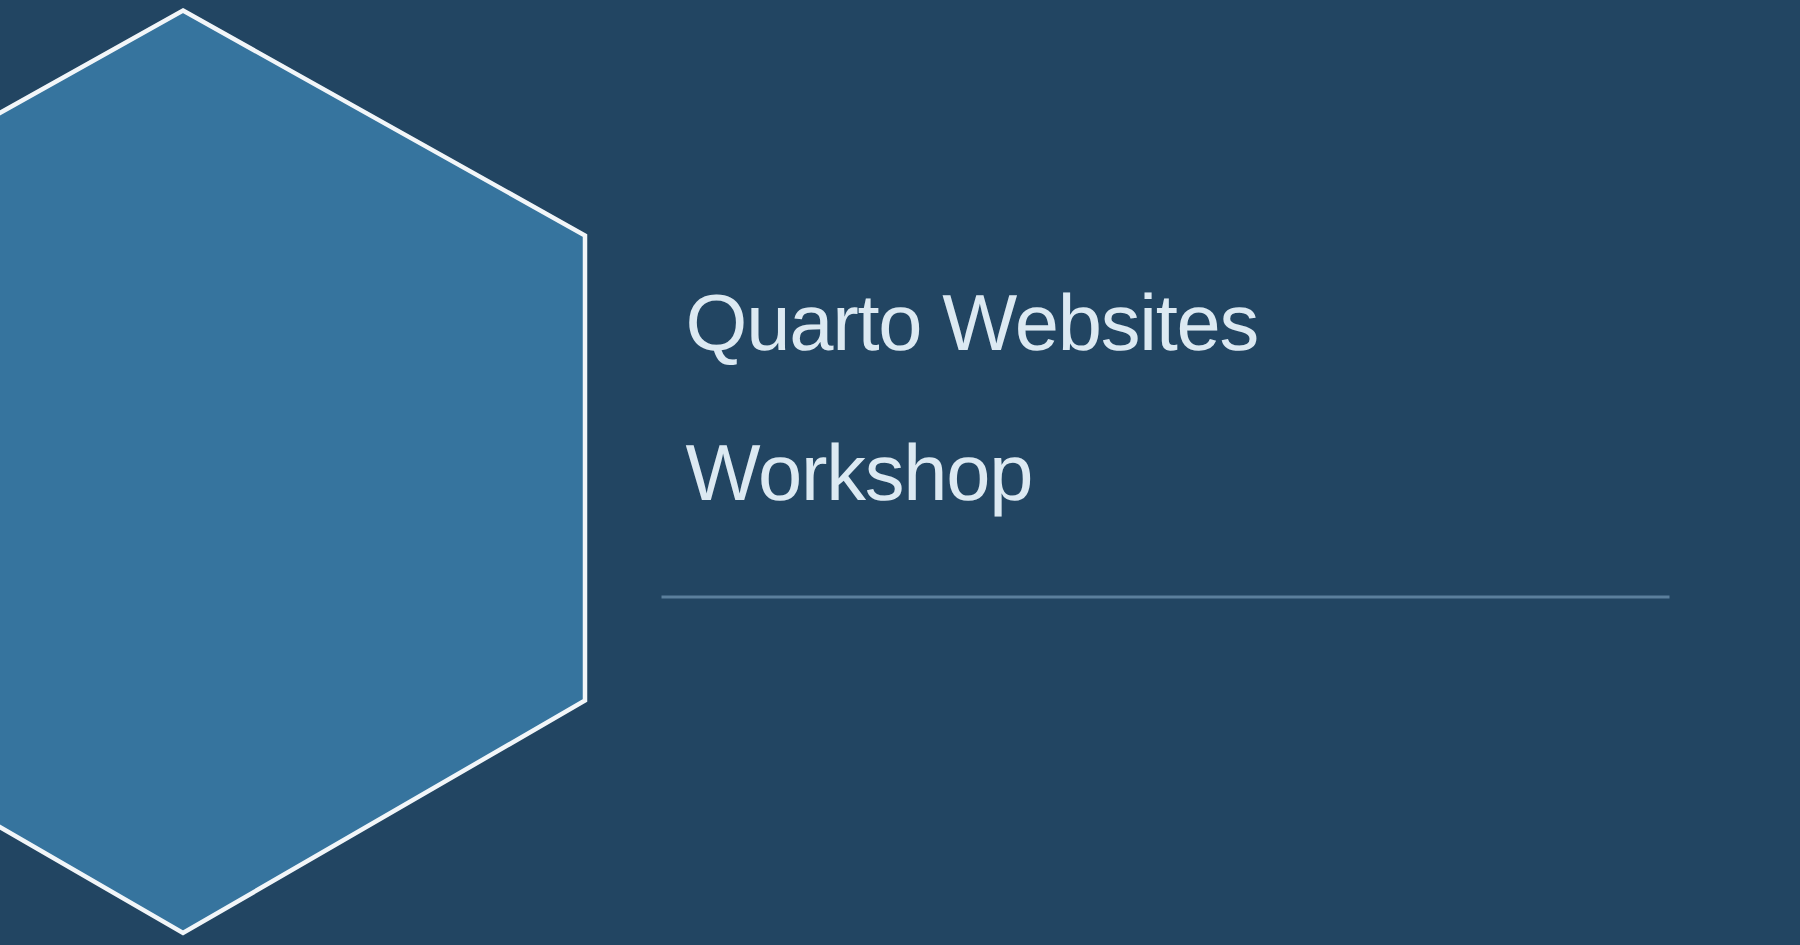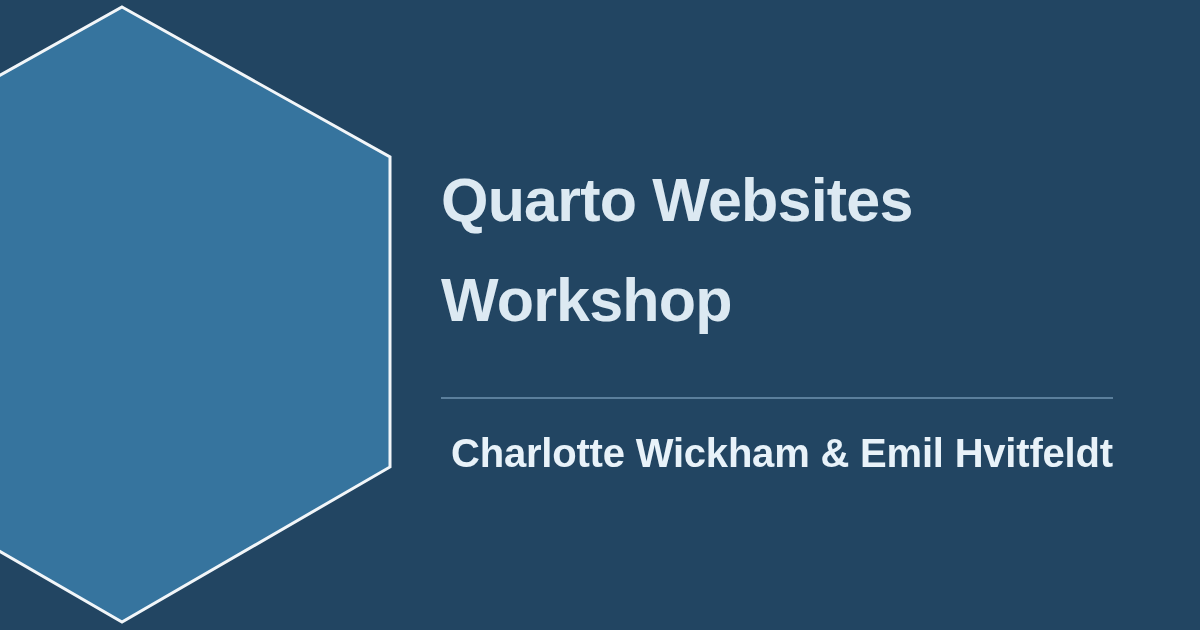--- a/index.html
+++ b/index.html
@@ -45,24 +45,24 @@
     top: 0;
     width: 680px;
     height: 630px;
   }
 
   .title {
     position: absolute;
     left: 0;
     top: 150px;
     width: 700px;
-    margin: 0;
+    margin: 16px;
     font-family: "Liberation Sans", sans-serif;
-    font-weight: 700;
-    font-size: 61px;
+    font-weight: 400;
+    font-size: 53px;
     line-height: 100px;
     letter-spacing: -0.8px;
     color: #dce9f2;
     white-space: pre-line;
   }
 
   .divider {
     position: absolute;
     left: 0;
     top: 397px;
@@ -99,17 +99,16 @@
     </svg>
   </div>
 
   <div class="content">
 
     <h1 class="title">Quarto Websites
 Workshop</h1>
 
     <hr class="divider">
 
-    <p class="subtitle">Charlotte Wickham &amp; Emil Hvitfeldt</p>
 
   </div>
 
 </div>
 
 </body></html>

